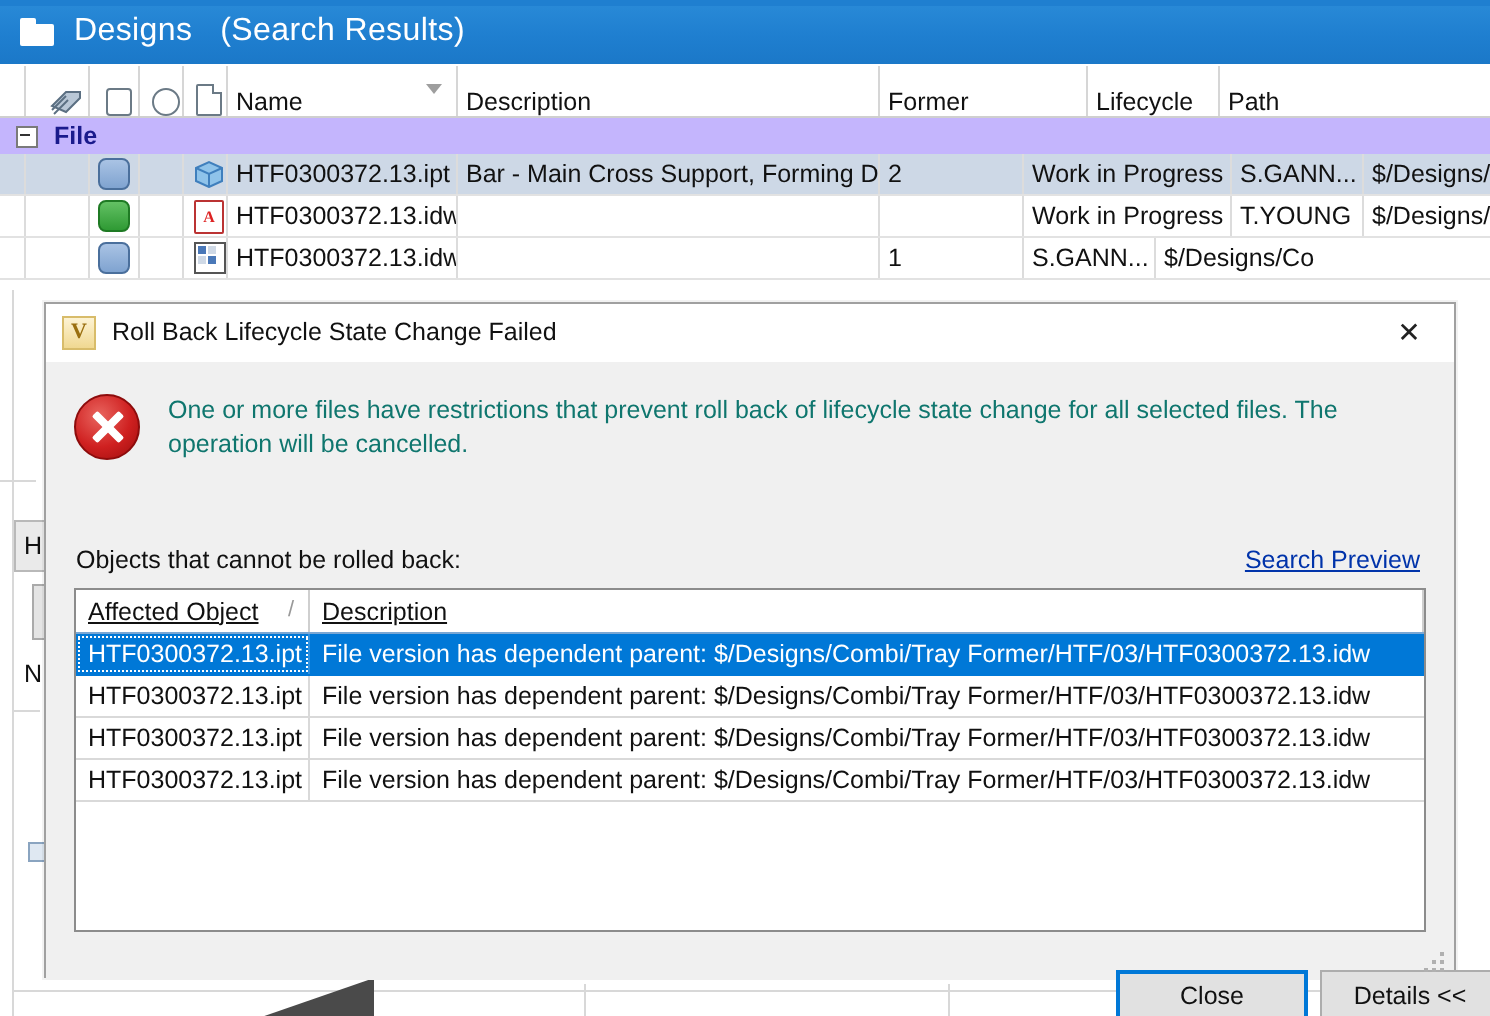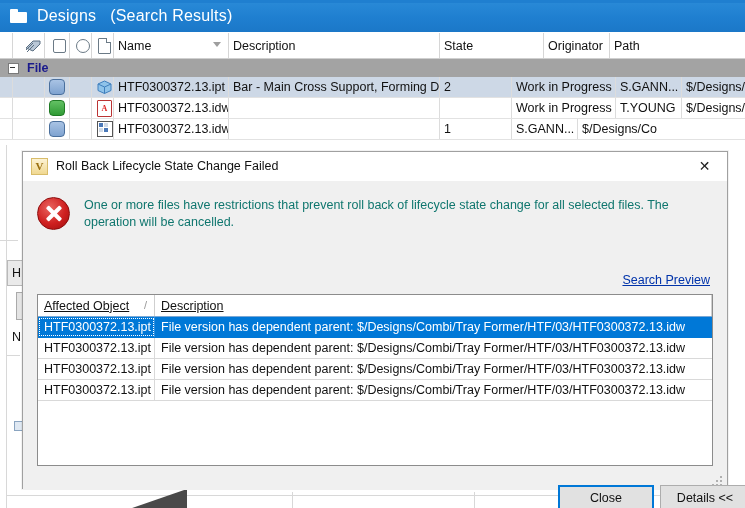--- a/index.html
+++ b/index.html
@@ -37,40 +37,40 @@
     color:#ffffff; font-size:16px; margin-left:9px; letter-spacing:.2px;
     white-space: pre;
   }
 
   
   .grid-head {
     position:absolute; left:0; top:33px; width:745px; height:25px;
     background:#ffffff; border-bottom:1px solid #cfcfcf;
     display:flex; align-items:center; font-size:12.5px; color:#111;
   }
-  .gh-cell { height:25px; display:flex; align-items:center; box-sizing:border-box;
+  .gh-cell { height:25px; display:flex; align-items:flex-end; box-sizing:border-box;
              border-right:1px solid #d6d6d6; padding-left:4px; position:relative; }
   .ico-tag { width:18px; height:14px; position:relative; margin-left:5px; }
   .ico-tag svg { position:absolute; left:0; top:0; }
   .ico-square { width:11px; height:12px; border:1.4px solid #6b7a86; border-radius:2px; }
   .ico-circle { width:12px; height:12px; border:1.4px solid #6b7a86; border-radius:50%; }
   .ico-doc { width:11px; height:14px; border:1.4px solid #6b7a86; border-radius:1px;
              position:relative; background:#fff; }
   .ico-doc:after { content:""; position:absolute; right:-1px; top:-1px; width:4px; height:4px;
              background:#ffffff; border-left:1.4px solid #6b7a86; border-bottom:1.4px solid #6b7a86;
              transform: rotate(0deg); }
   .sort-tri { position:absolute; right:7px; top:9px; width:0;height:0;
               border-left:4px solid transparent; border-right:4px solid transparent;
               border-top:5px solid #8d8d8d; opacity:.85;}
 
   
   .group-row {
     position:absolute; left:0; top:59px; width:745px; height:18px;
     display:flex; align-items:center; font-size:12.5px; font-weight:bold; color:#1a1a8c;
-    background:#a3a3a3;
+    background:#c4b5fd;
   }
   .expander {
     width:9px; height:9px; border:1px solid #7a7a7a; background:#fff;
     margin-left:8px; position:relative; flex:0 0 auto;
   }
   .expander:before{content:"";position:absolute;left:1px;top:3px;width:5px;height:1px;background:#333;}
   .group-label { margin-left:8px; }
 
   
   .rows { position:absolute; left:0; top:77px; width:745px; }
@@ -229,24 +229,24 @@
       <div class="ico-doc"></div>
     </div>
     <div class="gh-cell" style="width:115px;">
       <span>Name</span>
       <span class="sort-tri"></span>
     </div>
     <div class="gh-cell" style="width:211px;">
       <span>Description</span>
     </div>
     <div class="gh-cell" style="width:104px;">
-      <span>State</span>
+      <span>Former</span>
     </div>
     <div class="gh-cell" style="width:66px;">
-      <span>Originator</span>
+      <span>Lifecycle</span>
     </div>
     <div class="gh-cell" style="flex:1;border-right:none;">
       <span>Path</span>
     </div>
   </div>
 
   <div class="group-row">
     <div class="expander"></div>
     <div class="group-label">File</div>
   </div>
@@ -348,20 +348,21 @@
       </div>
     </div>
 
     <div class="dlg-body">
 
       <div class="err-row">
         <div class="err-ico"></div>
         <div class="err-text">One or more files have restrictions that prevent roll back of lifecycle state change for all selected files. The operation will be cancelled.</div>
       </div>
 
+      <div class="objs-label">Objects that cannot be rolled back:</div>
       <div class="print-prev">Search Preview</div>
 
       <div class="list-box">
         <div class="lb-head">
           <div class="h h-obj">
             <span>Affected Object</span>
             <span class="sort-slash">/</span>
           </div>
           <div class="h h-rest">
             <span>Description</span>

